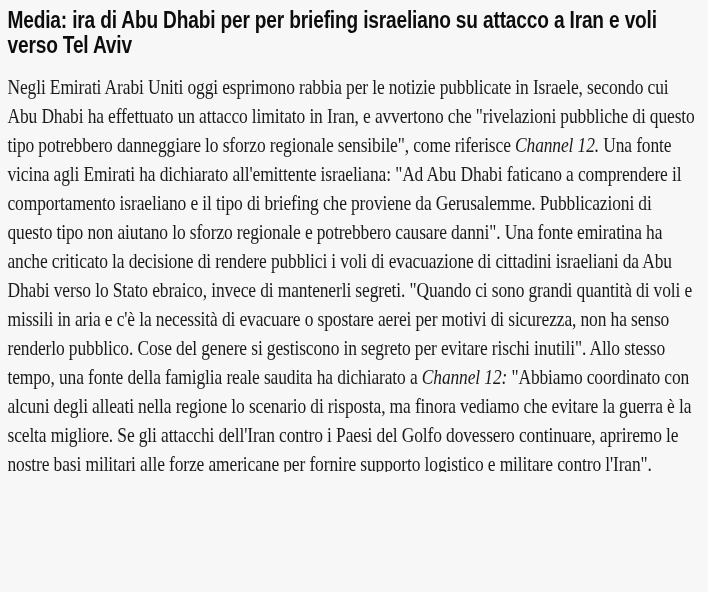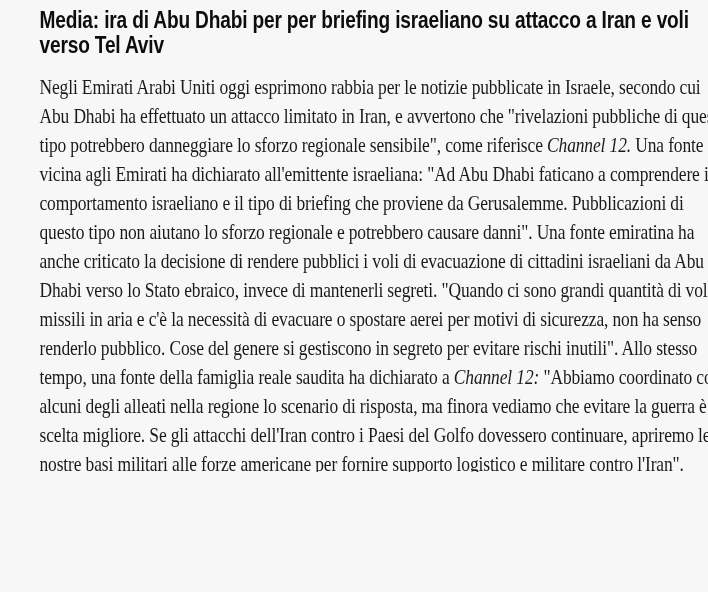--- a/index.html
+++ b/index.html
@@ -10,21 +10,20 @@
   }
   body {
     background: var(--bg, #f7f7f7);
     font-family: "Liberation Sans", sans-serif;
   }
   .page {
     position: relative;
     width: 708px;
     height: 472px;
     overflow: hidden;
-    padding-left: 32px;
   }
   
   .scale-wrap {
     width: 852px;
     transform: scaleX(0.831);
     transform-origin: 0 0;
     padding: 8px 14px 0 9px;
   }
   .headline {
     font-family: "Liberation Sans", sans-serif;

